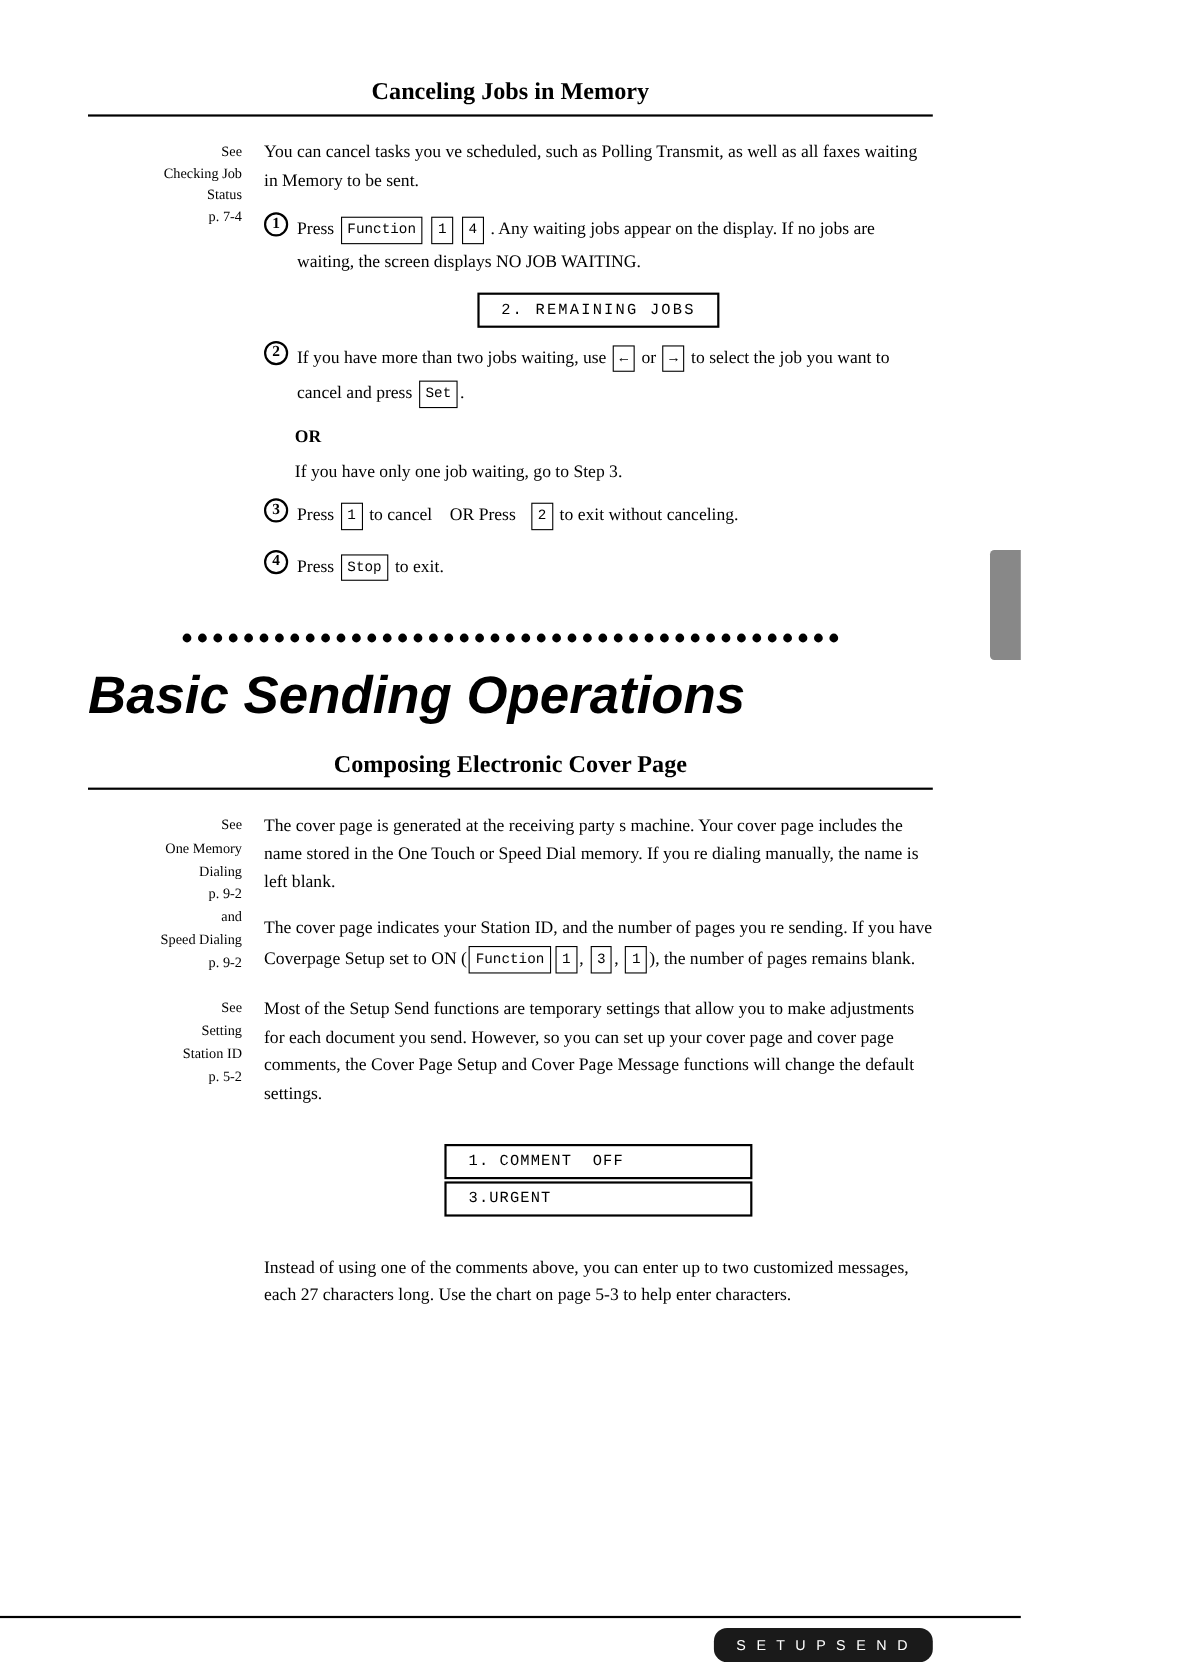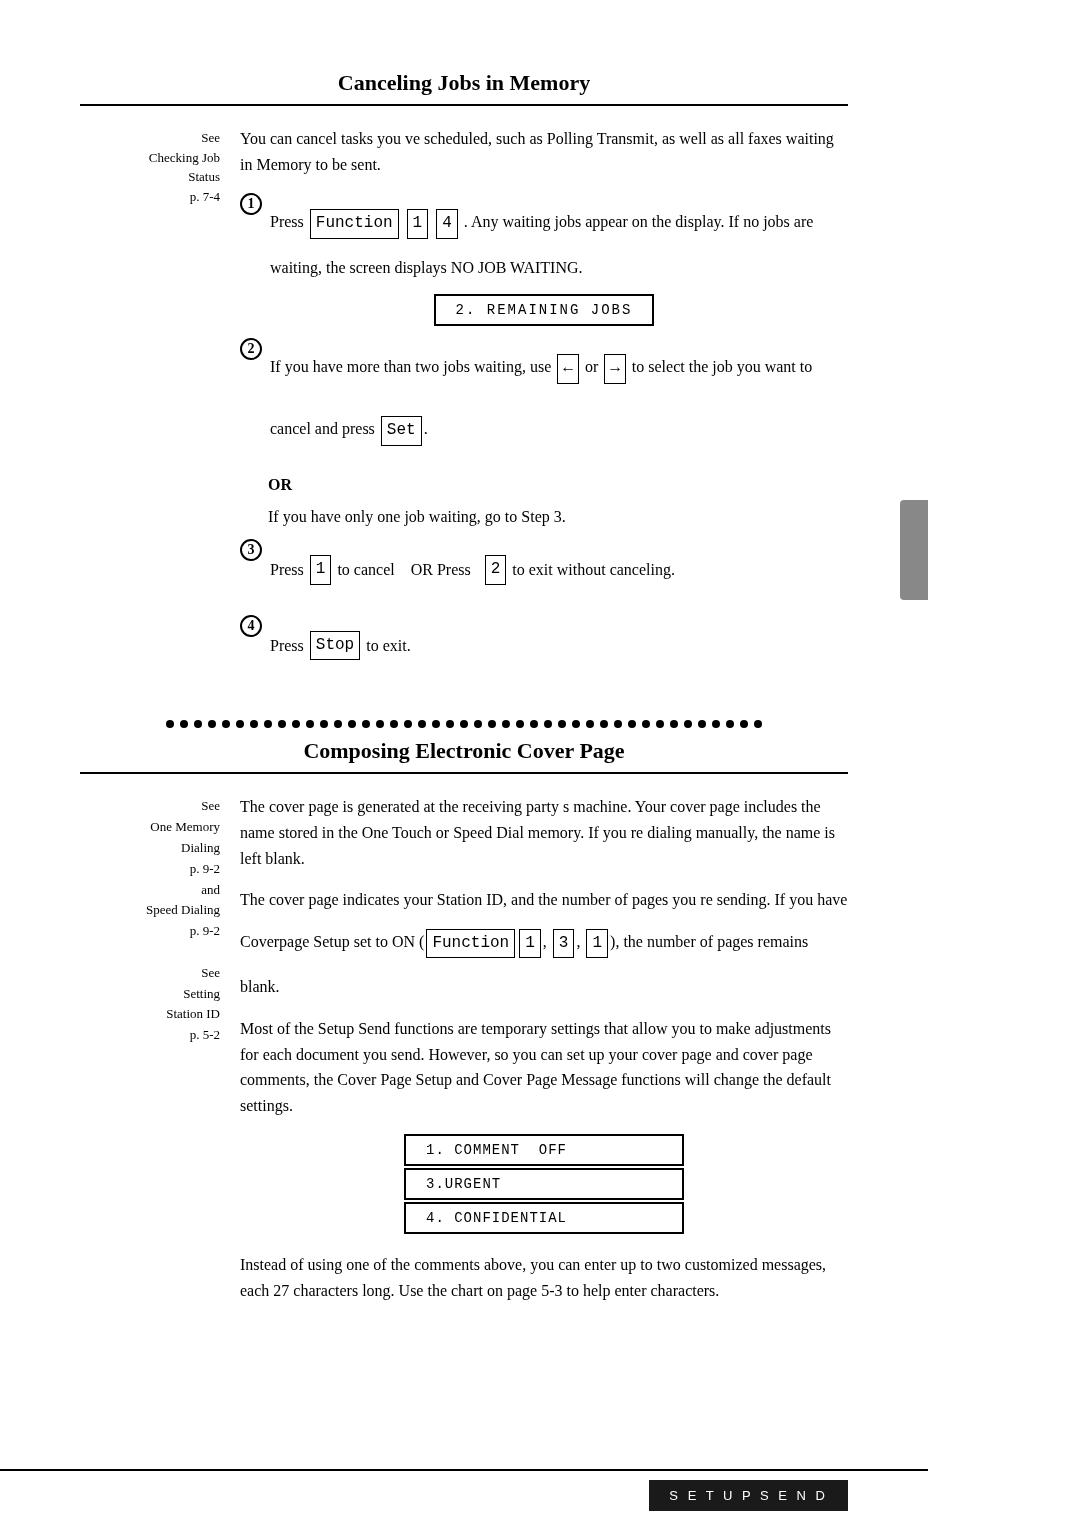--- a/index.html
+++ b/index.html
@@ -82,23 +82,23 @@
 
     .step-content {
       font-size: 16px;
       line-height: 1.6;
     }
 
     .key-box {
       display: inline-block;
       border: 1.5px solid #000;
       padding: 1px 5px;
-      font-size: 16px;
+      font-size: 13px;
       font-family: 'Courier New', Courier, monospace;
-      margin: 16px 2px;
+      margin: 4px 2px;
       vertical-align: middle;
     }
 
     .display-box {
       display: block;
       border: 2px solid #000;
       padding: 6px 20px;
       font-size: 14px;
       font-family: 'Courier New', Courier, monospace;
       text-align: center;
@@ -156,21 +156,21 @@
 
     
     .bottom-section {
       padding: 0 80px 20px 80px;
     }
 
     .comment-boxes {
       display: flex;
       flex-direction: column;
       align-items: center;
-      margin: 16px auto;
+      margin: 32px auto;
       width: 280px;
     }
 
     .comment-box {
       display: block;
       border: 2px solid #000;
       padding: 6px 20px;
       font-size: 14px;
       font-family: 'Courier New', Courier, monospace;
       text-align: left;
@@ -194,20 +194,21 @@
       padding: 0 80px;
     }
 
     .footer-tab {
       background: #1a1a1a;
       color: #fff;
       padding: 8px 20px;
       font-size: 13px;
       letter-spacing: 3px;
       font-family: Arial, sans-serif;
+      border-radius: 12px;
     }
 
     
     .right-tab {
       position: absolute;
       right: 0;
       top: 500px;
       width: 28px;
       height: 100px;
       background: #888;
@@ -318,20 +319,21 @@
       <span class="dot"></span>
       <span class="dot"></span>
       <span class="dot"></span>
       <span class="dot"></span>
       <span class="dot"></span>
       <span class="dot"></span>
       <span class="dot"></span>
       <span class="dot"></span>
   </div>
 
+  <div class="bso-title">Basic Sending Operations</div>
 
   <div class="bottom-section">
 
     <div class="section-title">Composing Electronic Cover Page</div>
 
     <div class="content-with-sidebar">
 
       <div class="left-sidebar" style="font-size:13px; line-height:1.6;">
         <div>See</div>
         <div>One Memory</div>
@@ -354,21 +356,20 @@
         <p class="intro-text">
           The cover page indicates your Station ID, and the number of pages you re sending. If you have Coverpage Setup set to ON (<span class="key-box">Function</span><span class="key-box">1</span>, <span class="key-box">3</span>, <span class="key-box">1</span>), the number of pages remains blank.
         </p>
 
         <p class="intro-text">Most of the Setup Send functions are temporary settings that allow you to make adjustments for each document you send. However, so you can set up your cover page and cover page comments, the Cover Page Setup and Cover Page Message functions will change the default settings.</p>
 
 
         <div class="comment-boxes">
           <div class="comment-box">1. COMMENT&nbsp;&nbsp;OFF</div>
           <div class="comment-box">3.URGENT</div>
-          <div class="comment-box">4. CONFIDENTIAL</div>
         </div>
 
         <p class="intro-text">Instead of using one of the comments above, you can enter up to two customized messages, each 27 characters long. Use the chart on page 5-3 to help enter characters.</p>
 
       </div>
     </div>
   </div>
 
   <div class="page-footer">
     <div class="footer-tab">S E T U P   S E N D</div>

